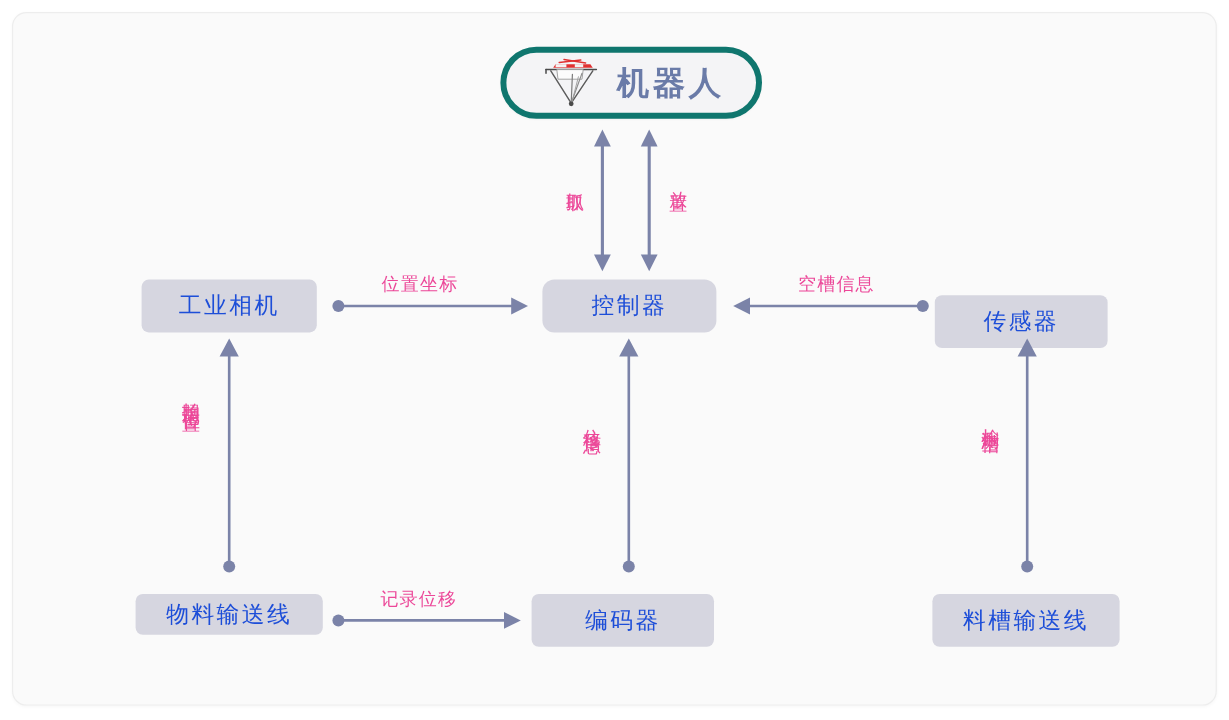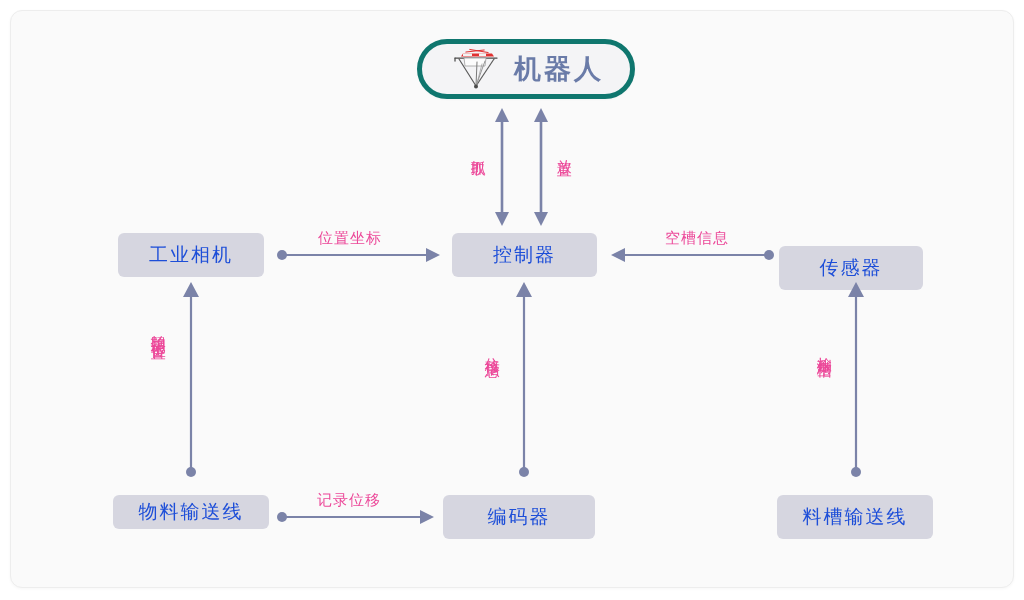--- a/index.html
+++ b/index.html
@@ -77,21 +77,21 @@
     justify-content: center;
     color: #1d4ed8;
     font-size: 19px;
     letter-spacing: 2px;
     white-space: nowrap;
     box-sizing: border-box;
   }
 
   
   .node-camera      { left: 118px; top: 233px; width: 146px; height: 44px; }
-  .node-controller  { left: 452px; top: 233px; width: 145px; height: 44px; }
+  .node-controller  { left: 452px; top: 233px; width: 145px; height: 44px; border-radius: 10px; }
   .node-sensor      { left: 779px; top: 246px; width: 144px; height: 44px; }
   
   .node-material    { left: 113px; top: 495px; width: 156px; height: 34px; }
   .node-encoder     { left: 443px; top: 495px; width: 152px; height: 44px; }
   .node-trough      { left: 777px; top: 495px; width: 156px; height: 44px; }
 
   
   .conn {
     position: absolute;
   }

